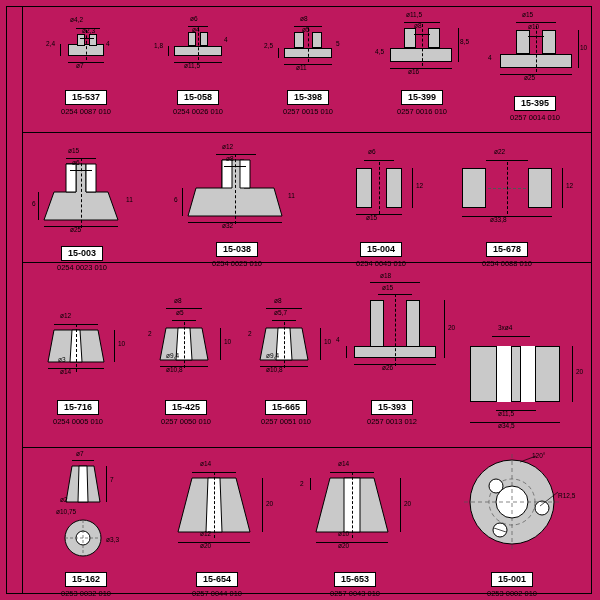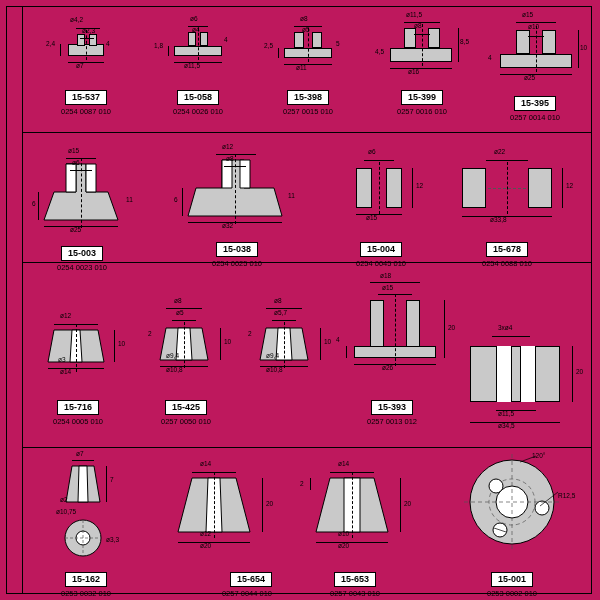--- a/index.html
+++ b/index.html
@@ -257,20 +257,24 @@
     <div class="line hline" style="left:22px;top:22px;width:36px;"></div>
     <div class="line hline" style="left:28px;top:34px;width:24px;"></div>
     <div class="line hline" style="left:16px;top:80px;width:48px;"></div>
     <div class="line vlin" style="left:76px;top:42px;height:32px;"></div>
     <div class="dim" style="left:30px;top:11px;">ø8</div>
     <div class="dim" style="left:30px;top:23px;">ø5,7</div>
     <div class="dim" style="left:4px;top:44px;">2</div>
     <div class="dim" style="left:80px;top:52px;">10</div>
     <div class="dim" style="left:22px;top:66px;">ø9,4</div>
     <div class="dim" style="left:22px;top:80px;">ø10,8</div>
+    <div class="codewrap" style="top:110px;left:-8px;width:100px;">
+      <span class="code">15-665</span>
+      <span class="dwg">0257 0051 010</span>
+    </div>
   </div>
 
   <div class="cell" style="left:344px;top:272px;width:112px;height:168px;">
     <div class="shape" style="left:26px;top:28px;width:14px;height:58px;"></div>
     <div class="shape" style="left:62px;top:28px;width:14px;height:58px;"></div>
     <div class="shape" style="left:10px;top:74px;width:82px;height:12px;"></div>
     <div class="dashv" style="left:51px;top:22px;height:72px;"></div>
     <div class="line hline" style="left:26px;top:10px;width:50px;"></div>
     <div class="line hline" style="left:34px;top:22px;width:34px;"></div>
     <div class="line hline" style="left:10px;top:92px;width:82px;"></div>
@@ -329,21 +333,21 @@
       <polygon points="38,22 50,22 52,76 36,76" fill="#fff" stroke="#000" stroke-width="1"></polygon>
     </svg>
     <div class="dashv" style="left:44px;top:16px;height:66px;"></div>
     <div class="line hline" style="left:22px;top:16px;width:44px;"></div>
     <div class="line hline" style="left:8px;top:86px;width:72px;"></div>
     <div class="line vlin" style="left:92px;top:22px;height:54px;"></div>
     <div class="dim" style="left:30px;top:4px;">ø14</div>
     <div class="dim" style="left:96px;top:44px;">20</div>
     <div class="dim" style="left:30px;top:74px;">ø12</div>
     <div class="dim" style="left:30px;top:86px;">ø20</div>
-    <div class="codewrap" style="top:112px;left:-8px;width:110px;text-align:right;">
+    <div class="codewrap" style="top:112px;left:-8px;width:110px;">
       <span class="code">15-654</span>
       <span class="dwg">0257 0044 010</span>
     </div>
   </div>
 
   <div class="cell" style="left:308px;top:456px;width:110px;height:134px;">
     <svg width="110" height="84">
       <polygon points="22,22 66,22 80,76 8,76" fill="#c9c9c9" stroke="#000" stroke-width="1"></polygon>
       <polygon points="36,22 52,22 52,76 36,76" fill="#fff" stroke="#000" stroke-width="1"></polygon>
     </svg>

